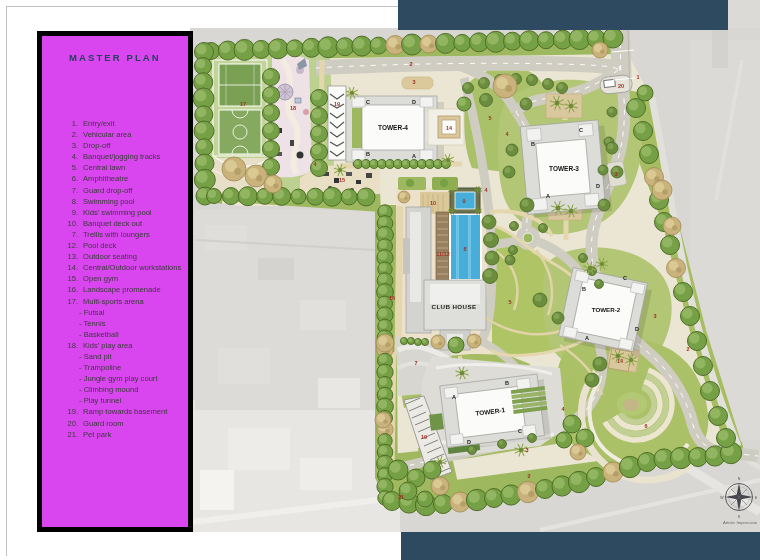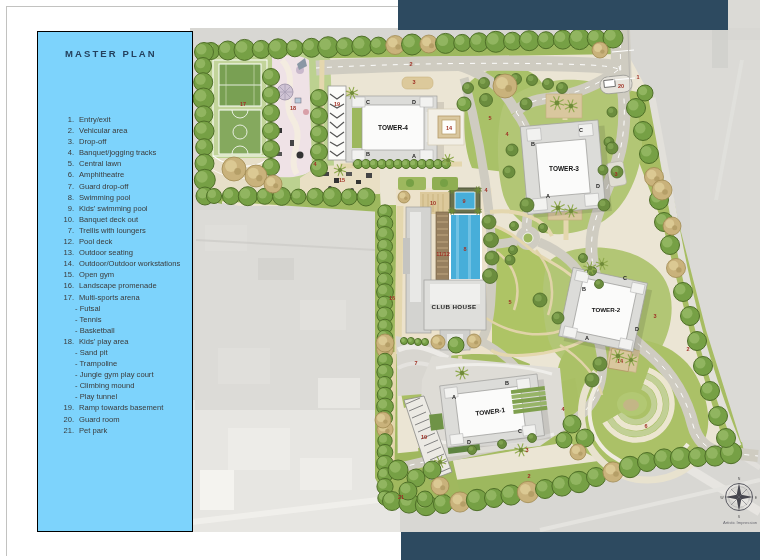--- a/index.html
+++ b/index.html
@@ -1,19 +1,19 @@
 <!DOCTYPE html>
 <html><head>
 <meta charset="utf-8">
 <style>
   html,body { margin:0; padding:0; background:#ffffff; }
   .page { position:relative; width:760px; height:560px; overflow:hidden;
           font-family:"Liberation Sans", sans-serif; background:#ffffff; }
   .panel { position:absolute; left:37px; top:31px; width:156px; height:501px;
-           background:#7dd3fc; border:1px solid #000000; box-sizing:border-box; z-index:5; }
+           background:#d946ef; border:5px solid #000000; box-sizing:border-box; z-index:5; }
   .title { position:absolute; left:27px; top:16px; font-size:9.5px; font-weight:bold;
            letter-spacing:2.1px; color:#24415e; }
   .legend { position:absolute; left:20px; top:82px; width:134px; }
   .li { font-size:7.6px; color:#3b3b3b; line-height:11.1px; white-space:nowrap; display:flex; }
   .li .n { width:16px; text-align:right; margin-right:5px; flex:none; }
   .li .t { }
   .li.sub .t { margin-left:17px; }
   .navytop { position:absolute; left:398px; top:0; width:330px; height:30px; background:#2d4a60; z-index:4; }
   .navybot { position:absolute; left:401px; top:532px; width:359px; height:28px; background:#2d4a60; z-index:4; }
   .pbv { position:absolute; left:6px; top:6px; width:1px; height:550px; background:#c2c2c0; z-index:6; }
@@ -994,21 +994,21 @@
 <div class="li">
           <span class="n">12.</span>
           <span class="t">Pool deck</span>
         </div>
 <div class="li">
           <span class="n">13.</span>
           <span class="t">Outdoor seating</span>
         </div>
 <div class="li">
           <span class="n">14.</span>
-          <span class="t">Outdoor/Outdoor workstations</span>
+          <span class="t">Central/Outdoor workstations</span>
         </div>
 <div class="li">
           <span class="n">15.</span>
           <span class="t">Open gym</span>
         </div>
 <div class="li">
           <span class="n">16.</span>
           <span class="t">Landscape promenade</span>
         </div>
 <div class="li">

